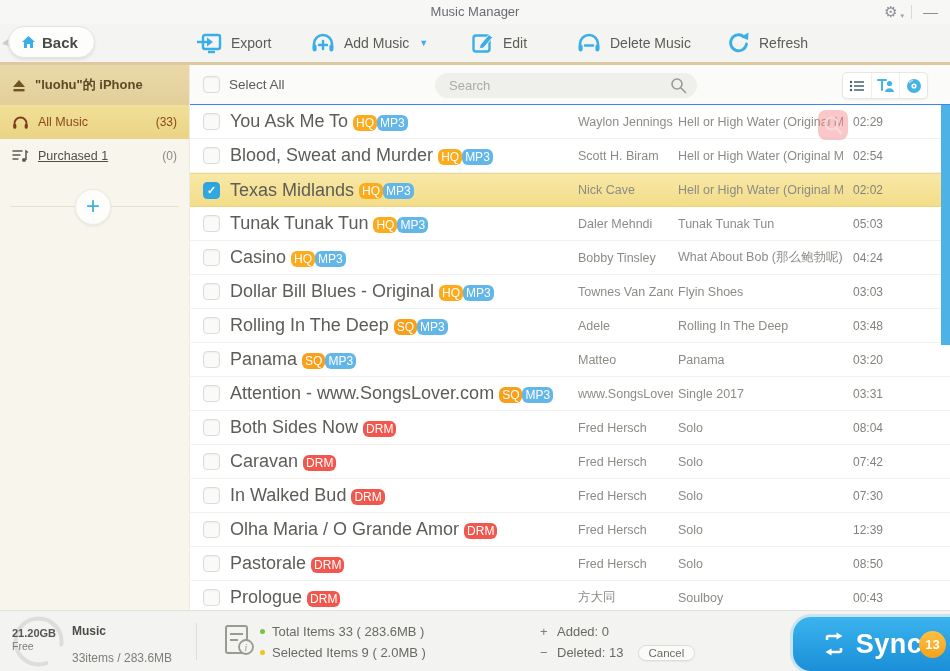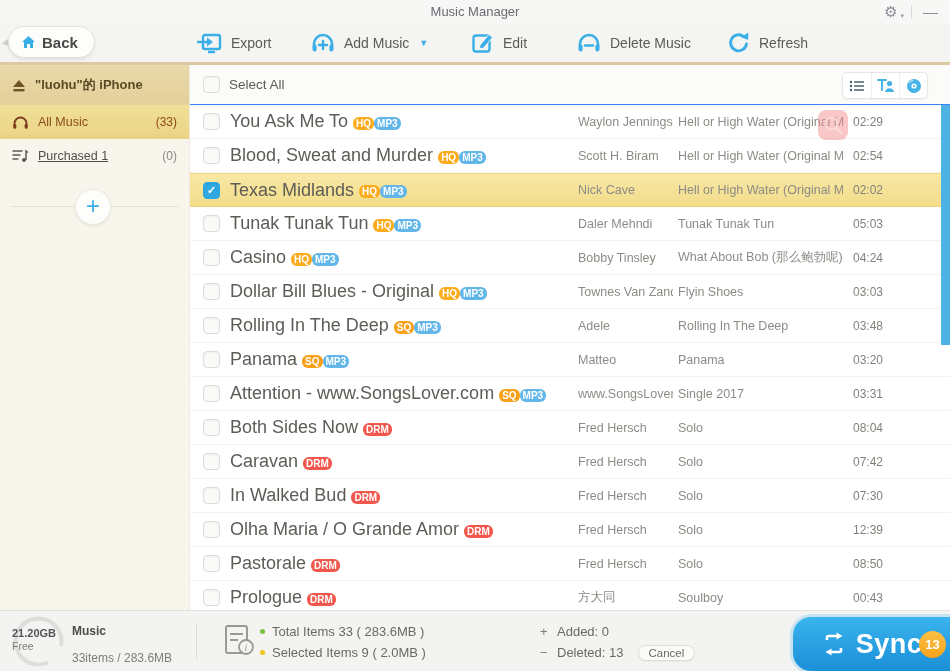--- a/index.html
+++ b/index.html
@@ -64,21 +64,21 @@
                 border-radius:5px; display:flex; overflow:hidden; box-shadow:0 1px 2px rgba(0,0,0,0.05); }
   .view-btn { width:28px; display:flex; align-items:center; justify-content:center; cursor:pointer; }
   .view-btn + .view-btn { border-left:1px solid #efefeb; }
 
   
   .rows { position:relative; }
   .row { position:relative; height:34px; border-bottom:1px solid #f2f2ee; }
   .row .cb { position:absolute; left:13px; top:8px; cursor:pointer; }
   .title-cell { position:absolute; left:40px; top:0; height:100%; display:flex; align-items:center; gap:5px; max-width:330px; }
   .title-cell .t { font-size:18px; color:#5d5d57; white-space:nowrap; }
-  .badge { font-size:10px; font-weight:bold; color:#fff; border-radius:6px; padding:1px 3px; line-height:1.2; }
+  .badge { font-size:12px; font-weight:normal; color:#fff; border-radius:6px; padding:1px 3px; line-height:1.2; }
   .b-hq  { background:#fbab1c; }
   .b-sq  { background:#f9a01b; }
   .b-mp3 { background:#62b6e8; }
   .b-drm { background:#f2574d; }
   .artist { position:absolute; left:388px; top:0; height:100%; display:flex; align-items:center;
             font-size:12.5px; color:#8c8c86; width:95px; overflow:hidden; white-space:nowrap; }
   .album  { position:absolute; left:488px; top:0; height:100%; display:flex; align-items:center;
             font-size:12.5px; color:#8c8c86; width:165px; overflow:hidden; white-space:nowrap; }
   .time   { position:absolute; left:663px; top:0; height:100%; display:flex; align-items:center;
             font-size:12px; color:#82827c; }
@@ -236,20 +236,27 @@
           <span>+</span>
         </div>
       </div>
     </div>
 
     <div class="main">
       <div class="list-header">
         <div class="select-all">
           <span class="cb"></span>
           <span class="lbl">Select All</span>
+        </div>
+        <div class="search-box">
+          <input type="text" placeholder="Search" style="">
+          <svg class="search-icon" width="17" height="17" viewBox="0 0 17 17">
+            <circle cx="7" cy="7" r="5" fill="none" stroke="#9b9b95" stroke-width="1.6"></circle>
+            <path d="M11 11 L15.5 15.5" stroke="#9b9b95" stroke-width="1.6" stroke-linecap="round"></path>
+          </svg>
         </div>
         <div class="view-group">
           <div class="view-btn">
             <svg width="16" height="14" viewBox="0 0 16 14">
               <circle cx="2" cy="3" r="1.2" fill="#45606e"></circle>
                 <path d="M5 3 H15" stroke="#45606e" stroke-width="1.7"></path>
               <circle cx="2" cy="7" r="1.2" fill="#45606e"></circle>
                 <path d="M5 7 H15" stroke="#45606e" stroke-width="1.7"></path>
               <circle cx="2" cy="11" r="1.2" fill="#45606e"></circle>
                 <path d="M5 11 H15" stroke="#45606e" stroke-width="1.7"></path>

